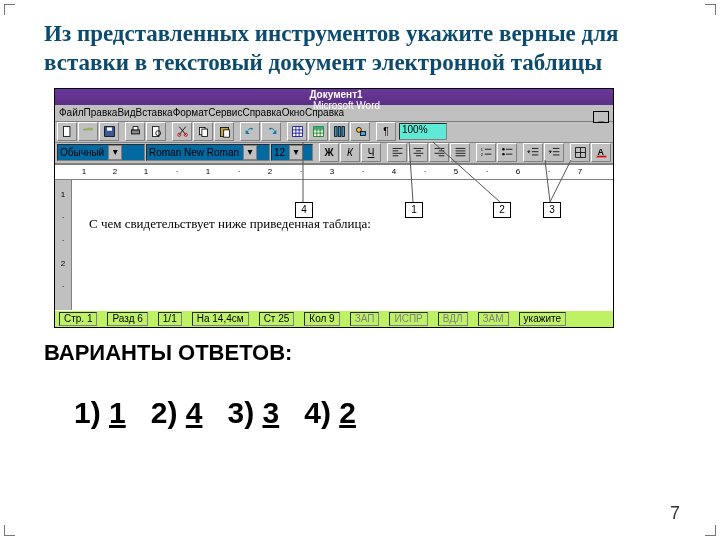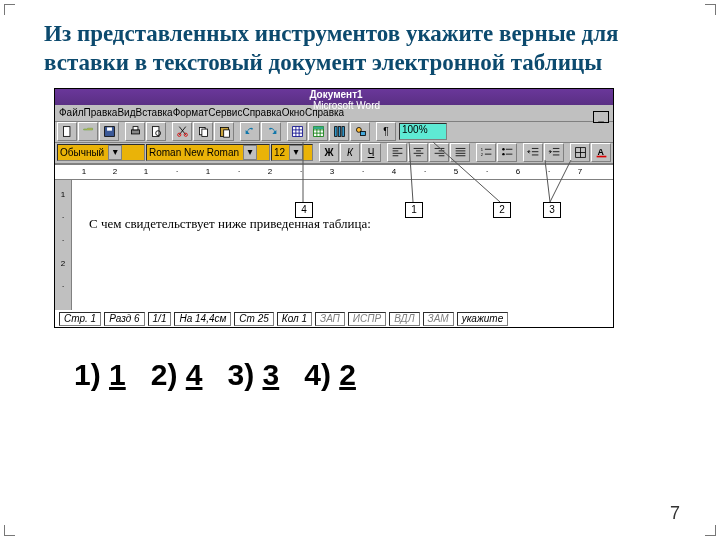--- a/index.html
+++ b/index.html
@@ -61,21 +61,21 @@
     display:flex; align-items:center; justify-content:center; font-size:10px;
     position:relative;
   }
   .tbtn svg { width:13px; height:13px; }
   .sep { width:4px; }
   .zoom {
     width:42px; height:15px; background:#5eead4; border:1px inset #808080;
     font-size:10px; text-align:left; padding:0 2px; margin-left:2px;
   }
   .fmt-select {
-    background:#eab308; border:1px inset #808080; height:15px;
+    background:#0369a1; border:1px inset #808080; height:15px;
     font-size:10px; padding:0 2px; display:flex; align-items:center;
   }
   .fmt-select .dd {
     width:12px; height:13px; margin-left:4px; background:#c0c0c0;
     border:1px solid #808080; text-align:center; line-height:11px;
   }
   .ruler {
     background:#fff; height:14px; border-top:1px solid #808080;
     border-bottom:1px solid #808080; font-size:8px; display:flex;
     align-items:center; padding-left:22px; gap:17px; color:#000;
@@ -88,22 +88,22 @@
   }
   .bodytext {
     margin-left:34px; font-family:"Times New Roman",serif; font-size:13px;
   }
   .vruler {
     position:absolute; left:0; top:0; bottom:0; width:16px; background:#c0c0c0;
     border-right:1px solid #808080; font-size:8px;
     display:flex; flex-direction:column; align-items:center; padding-top:10px; gap:14px;
   }
   .statusbar {
-    background:#ffffff; height:16px; display:flex; align-items:center;
-    font-size:10px; gap:3px; padding:0 4px; border-top:1px solid #fff;font-style:italic;
+    background:#bef264; height:16px; display:flex; align-items:center;
+    font-size:10px; gap:10px; padding:0 4px; border-top:1px solid #fff;
   }
   .st { border:1px inset #808080; padding:0 4px; height:12px; line-height:12px; }
   .st.dim { color:#808080; }
   .answers-lbl {
     font-family: Verdana, Arial, sans-serif;
     font-size: 22px;
     font-weight: bold;
     margin: 12px 0 0 0;
   }
   .answers-opts {
@@ -360,29 +360,30 @@
       <div class="callout" style="left:488px;top:22px">3</div>
       <div class="bodytext" style="">С чем свидетельствует ниже приведенная таблица:</div>
     </div>
 
     <div class="statusbar">
       <div class="st">Стр. 1</div>
       <div class="st">Разд 6</div>
       <div class="st">1/1</div>
       <div class="st">На 14,4см</div>
       <div class="st">Ст 25</div>
-      <div class="st">Кол 1</div>
+      <div class="st">Кол 9</div>
       <div class="st dim">ЗАП</div>
       <div class="st dim">ИСПР</div>
       <div class="st dim">ВДЛ</div>
       <div class="st dim">ЗАМ</div>
       <div class="st">укажите</div>
     </div>
   </div>
 
+  <p class="answers-lbl">ВАРИАНТЫ ОТВЕТОВ:</p>
   <p class="answers-opts">
     <span>1)</span> <span class="u">1</span>&nbsp;&nbsp;
     <span>2)</span> <span class="u">4</span>&nbsp;&nbsp;
     <span>3)</span> <span class="u">3</span>&nbsp;&nbsp;
     <span>4)</span> <span class="u">2</span>
   </p>
 </div>
 
 <div class="pagenum">7</div>
 

